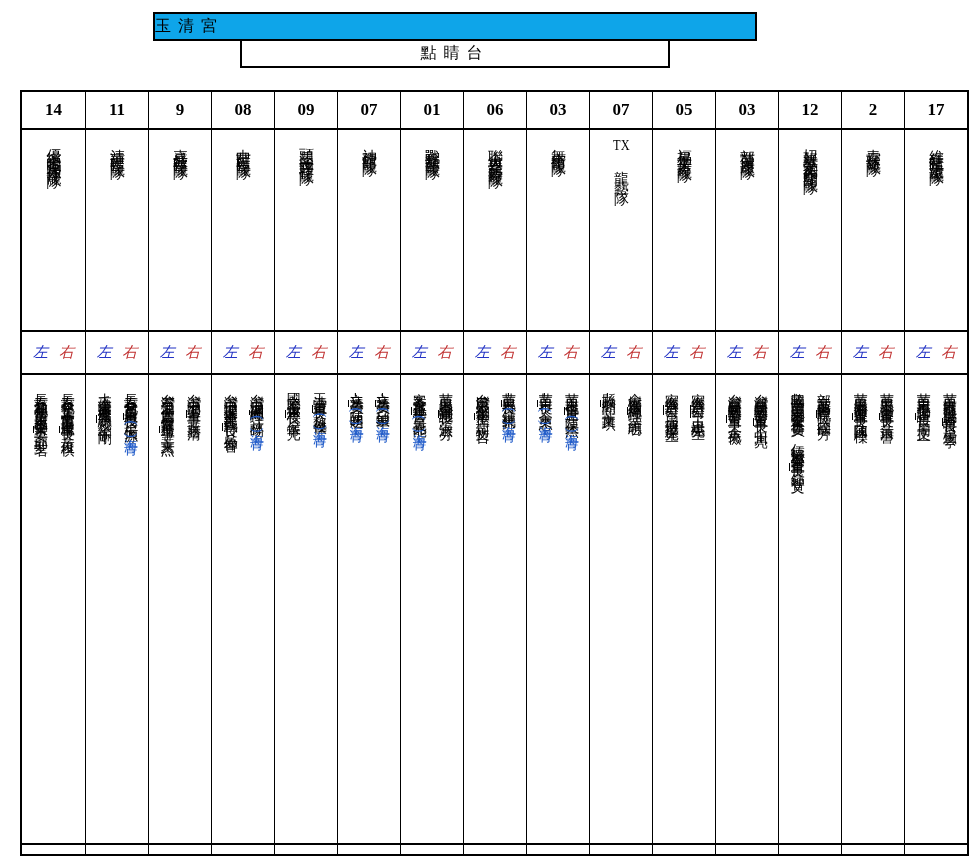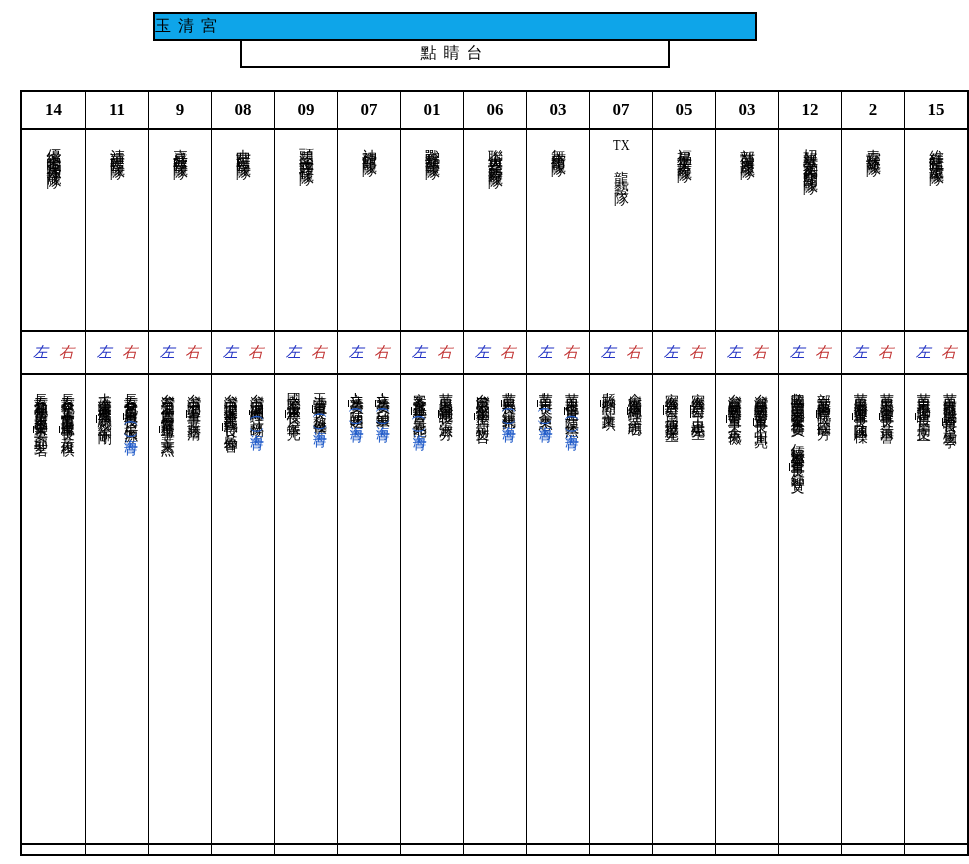--- a/index.html
+++ b/index.html
@@ -91,21 +91,21 @@
     <div class="cell r-num">
       <span>03</span>
     </div>
     <div class="cell r-num">
       <span>12</span>
     </div>
     <div class="cell r-num">
       <span>2</span>
     </div>
     <div class="cell r-num">
-      <span>15</span>
+      <span>17</span>
     </div>
     <div class="cell r-team c0">
       <span class="vtext team">優樂合唱團迷你龍隊</span>
     </div>
     <div class="cell r-team">
       <span class="vtext team">清華社區龍隊</span>
     </div>
     <div class="cell r-team">
       <span class="vtext team">嘉盛社區龍隊</span>
     </div>

